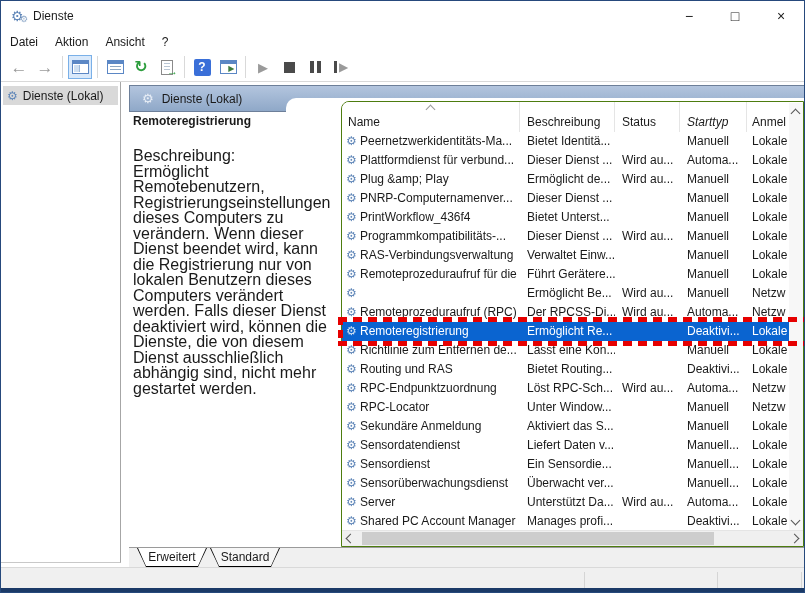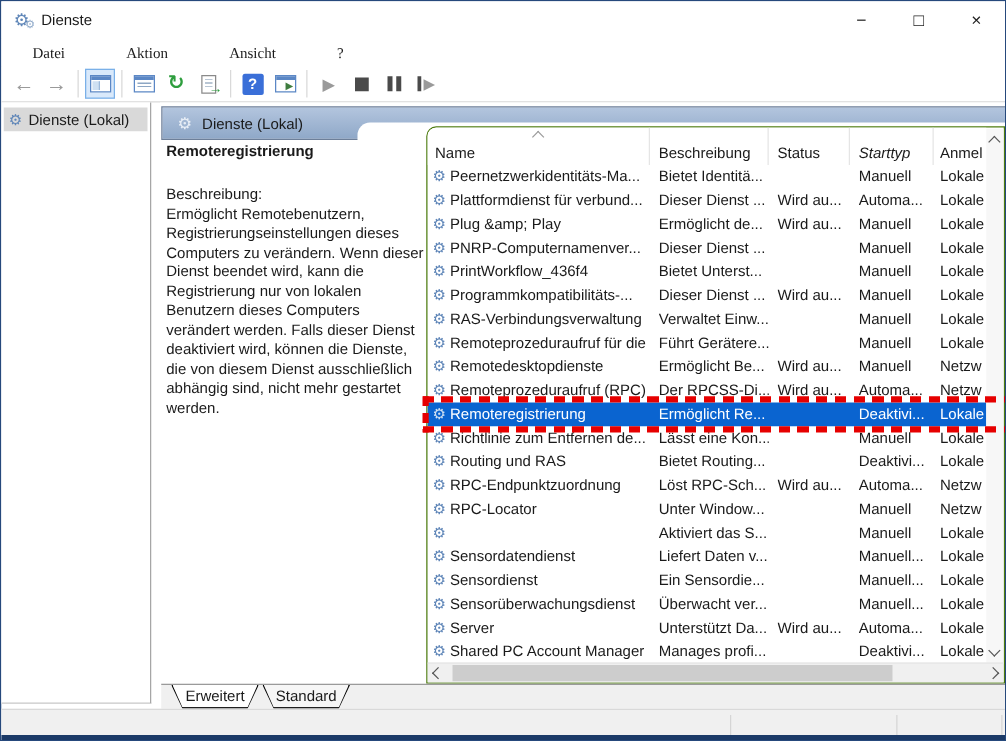--- a/index.html
+++ b/index.html
@@ -14,21 +14,21 @@
   .app-icon { position:absolute; left:10px; top:7px; font-size:14px; color:#5f86b8; }
   .app-icon .mini { position:absolute; left:9px; top:6px; font-size:9px; color:#8fa9c9; }
   .title-text { position:absolute; left:32px; top:8px; font-size:12px; }
   .win-controls { position:absolute; right:0; top:0; height:30px; display:flex; }
   .win-btn { width:46px; height:30px; display:flex; align-items:center; justify-content:center;
              font-size:14px; color:#222; }
 
   
   .menubar { position:absolute; left:0; top:30px; right:0; height:22px; background:#fff;
              display:flex; align-items:center; }
-  .menu-item { padding:3px 24px; margin-left:1px;font-family:Liberation Serif, serif; }
+  .menu-item { padding:3px 8px; margin-left:1px; }
 
   
   .toolbar { position:absolute; left:0; top:52px; right:0; height:29px; background:#fff;
              border-bottom:1px solid #d9d9d9; display:flex; align-items:center; padding-left:5px; }
   .tb-sep { width:1px; height:22px; background:#d9d9d9; margin:0 4px; }
   .tb-btn { width:24px; height:24px; display:flex; align-items:center; justify-content:center;
             margin:0 1px; position:relative; }
   .tb-btn.selected { background:#d9e9fb; border:1px solid #7ab0e8; }
   .arrow-glyph { font-size:17px; font-weight:bold; color:#9a9a9a; line-height:1; }
   .winicon { width:17px; height:14px; border:1px solid #5b87c5; background:#fff; position:relative; }
@@ -63,21 +63,21 @@
   .panel-header { position:absolute; left:1px; top:3px; right:0; height:27px;
         background:linear-gradient(to bottom,#b3c5de,#8fa8c8); border:1px solid #6d7f99;
         display:flex; align-items:center; padding-left:12px; }
   .panel-header .gear { font-size:13px; color:#e8eef6; margin-right:8px; }
   .rounded-sheet { position:absolute; left:158px; top:16px; right:0px; height:40px; background:#fff;
         border-top-left-radius:10px; }
 
   
   .desc { position:absolute; left:5px; top:32px; width:208px; }
   .desc-title { font-weight:bold; font-size:12px; margin-bottom:20px; }
-  .desc-text { font-size:12px; line-height:15.5px; white-space:pre-line; }
+  .desc-text { font-size:16px; line-height:15.5px; white-space:pre-line; }
 
   
   .listview { position:absolute; left:213px; top:19px; width:463px; height:446px;
         border:1px solid #4d7c0f; border-top-left-radius:8px; background:#fff; overflow:hidden; }
   .lv-header { position:absolute; left:0; top:0; right:14px; height:30px; background:#fff; }
   .hcell { position:absolute; top:0; height:30px; border-right:1px solid #e5e5e5;
            display:flex; align-items:flex-end; padding-bottom:3px; padding-left:7px; font-size:12px; color:#1a1a1a; }
   .hcell.h-name   { left:0;   width:178px; padding-left:6px; }
   .hcell.h-besch  { left:178px; width:95px; }
   .hcell.h-status { left:273px; width:65px; }
@@ -297,21 +297,20 @@
           <div class="row">
             <span class="cell c-gear">⚙</span>
             <span class="cell c-name">Remoteprozeduraufruf für die ...</span>
             <span class="cell c-besch">Führt Gerätere...</span>
             <span class="cell c-status"></span>
             <span class="cell c-start">Manuell</span>
             <span class="cell c-anmeld">Lokale</span>
           </div>
           <div class="row">
             <span class="cell c-gear">⚙</span>
-            <span class="cell c-name">Remotedesktopdienste</span>
             <span class="cell c-besch">Ermöglicht Be...</span>
             <span class="cell c-status">Wird au...</span>
             <span class="cell c-start">Manuell</span>
             <span class="cell c-anmeld">Netzw</span>
           </div>
           <div class="row">
             <span class="cell c-gear">⚙</span>
             <span class="cell c-name">Remoteprozeduraufruf (RPC)</span>
             <span class="cell c-besch">Der RPCSS-Di...</span>
             <span class="cell c-status">Wird au...</span>
@@ -353,20 +352,21 @@
           <div class="row">
             <span class="cell c-gear">⚙</span>
             <span class="cell c-name">RPC-Locator</span>
             <span class="cell c-besch">Unter Window...</span>
             <span class="cell c-status"></span>
             <span class="cell c-start">Manuell</span>
             <span class="cell c-anmeld">Netzw</span>
           </div>
           <div class="row">
             <span class="cell c-gear">⚙</span>
+            <span class="cell c-name">Sekundäre Anmeldung</span>
             <span class="cell c-besch">Aktiviert das S...</span>
             <span class="cell c-status"></span>
             <span class="cell c-start">Manuell</span>
             <span class="cell c-anmeld">Lokale</span>
           </div>
           <div class="row">
             <span class="cell c-gear">⚙</span>
             <span class="cell c-name">Sensordatendienst</span>
             <span class="cell c-besch">Liefert Daten v...</span>
             <span class="cell c-status"></span>

